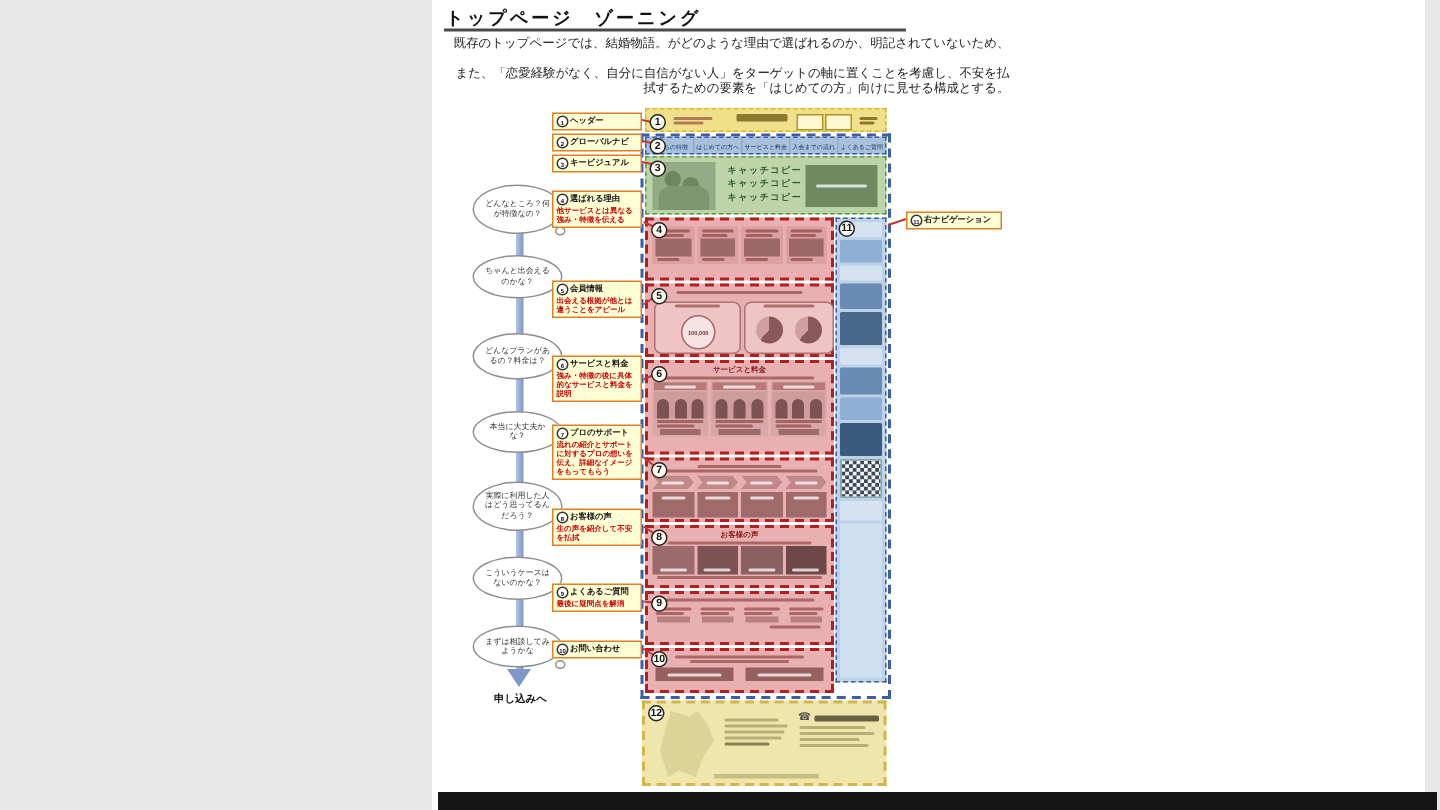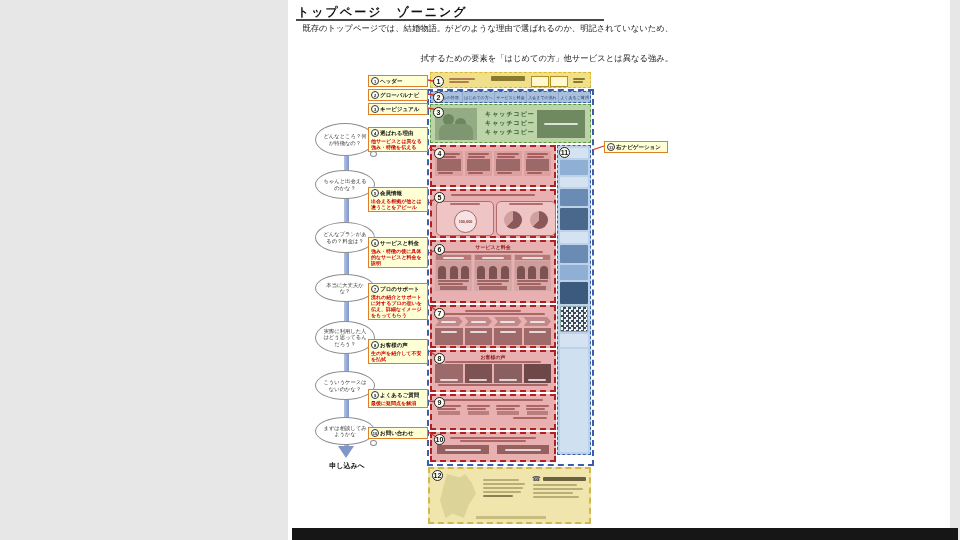--- a/index.html
+++ b/index.html
@@ -87,21 +87,22 @@
 </style>
 </head>
 <body>
 
 <div id="page">
   <div id="slide"></div>
 
   <div id="doc-title">トップページ　ゾーニング</div>
   <div id="title-rule"></div>
   <div class="desc-line" style="top:24px;">既存のトップページでは、結婚物語。がどのような理由で選ばれるのか、明記されていないため、</div>
-  <div class="desc-line" style="top:54px;">拭するための要素を「はじめての方」他サービスとは異なる強み。</div>
+  <div class="desc-line" style="top:44px;">また、「恋愛経験がなく、自分に自信がない人」をターゲットの軸に置くことを考慮し、不安を払</div>
+  <div class="desc-line" style="top:54px;">拭するための要素を「はじめての方」向けに見せる構成とする。</div>
 
   <div id="flowline"></div>
   <div id="flowarrow"></div>
   <div class="bubble" style="top:123px;height:33px;">どんなところ？何が特徴なの？</div>
   <div class="bubble" style="top:170px;height:29px;">ちゃんと出会えるのかな？</div>
   <div class="bubble" style="top:222px;height:31px;">どんなプランがあるの？料金は？</div>
   <div class="bubble" style="top:274px;height:28px;">本当に大丈夫かな？</div>
   <div class="bubble" style="top:321px;height:33px;">実際に利用した人はどう思ってるんだろう？</div>
   <div class="bubble" style="top:371px;height:29px;">こういうケースはないのかな？</div>
   <div class="bubble" style="top:417px;height:28px;">まずは相談してみようかな</div>

